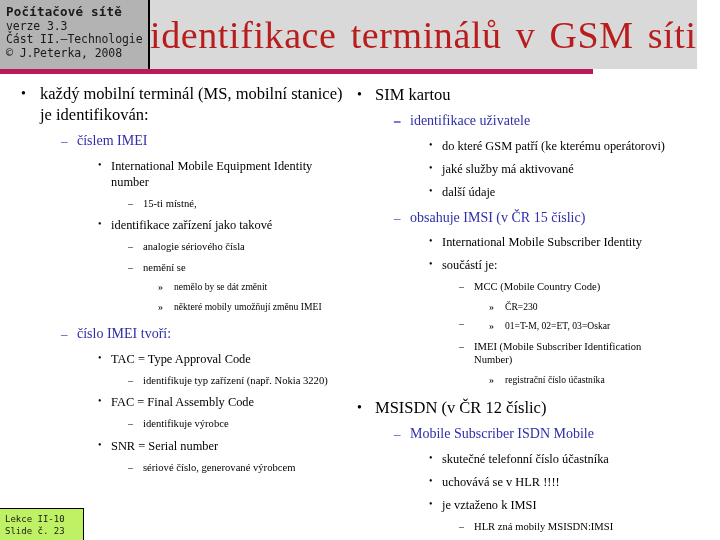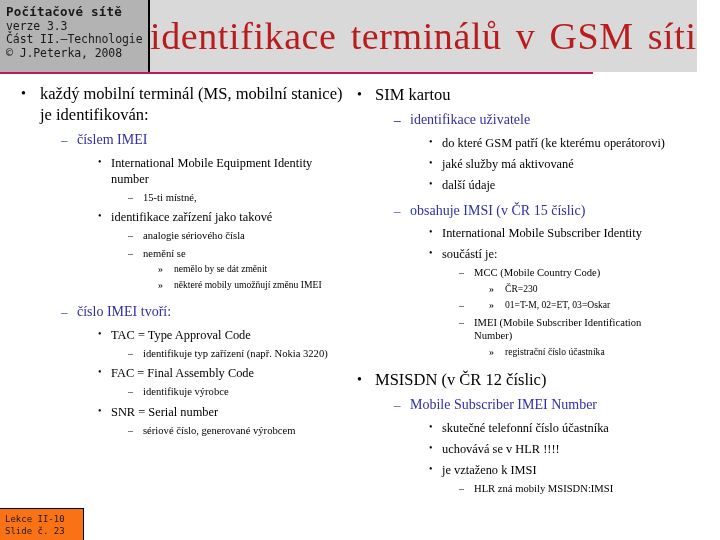--- a/index.html
+++ b/index.html
@@ -16,21 +16,21 @@
   }
 
   
   #header {
     position: absolute;
     left: 0; top: 0;
     width: 593px;
     height: 74px;
     box-sizing: border-box;
     display: flex;
-    border-bottom: 2px solid #be185d;
+    border-bottom: 5px solid #be185d;
   }
   #course-box {
     width: 150px;
     flex: 0 0 150px;
     box-sizing: border-box;
     background: #b3b3b3;
     border-right: 2px solid #000000;
     padding: 5px 0 0 6px;
     font-family: "DejaVu Sans Mono", monospace;
     color: #1a1a1a;
@@ -85,20 +85,21 @@
   }
   .li > .bul {
     position: absolute;
     left: 0;
     top: 0;
     text-align: left;
     line-height: inherit;
   }
   .li > .txt {
     display: block;
+    margin-top: 7px;
   }
 
   
   .lv1 {
     font-size: 16.5px;
     line-height: 21px;
     padding-left: 32px;
     margin-top: 9px;
   }
   .lv1 > .bul { font-size: 14px; left: 13px; top: 0px; }
@@ -153,21 +154,21 @@
   #col-right .lv5 > .bul { left: 141px; }
 
   
   #footer-badge {
     position: absolute;
     left: 0;
     top: 508px;
     width: 84px;
     height: 32px;
     box-sizing: border-box;
-    background: #f97316;
+    background: #bef264;
     border: 1px solid #000000;
     border-left: none;
     border-bottom: none;
     font-family: "DejaVu Sans Mono", monospace;
     font-size: 9px;
     line-height: 12px;
     color: #1a1a1a;
     padding: 4px 0 0 5px;
   }
   .footer-line { display: block; white-space: nowrap; }
@@ -351,21 +352,21 @@
       <span class="txt">registrační číslo účastníka</span>
     </div>
 
     <div class="li lv1" style="margin-top:11px">
       <span class="bul">•</span>
       <span class="txt">MSISDN (v ČR 12 číslic)</span>
     </div>
 
     <div class="li lv2">
       <span class="bul">–</span>
-      <span class="txt">Mobile Subscriber IMEI Number</span>
+      <span class="txt">Mobile Subscriber ISDN Mobile</span>
     </div>
 
     <div class="li lv3">
       <span class="bul">•</span>
       <span class="txt">skutečné telefonní číslo účastníka</span>
     </div>
 
     <div class="li lv3">
       <span class="bul">•</span>
       <span class="txt">uchovává se v HLR !!!!</span>

